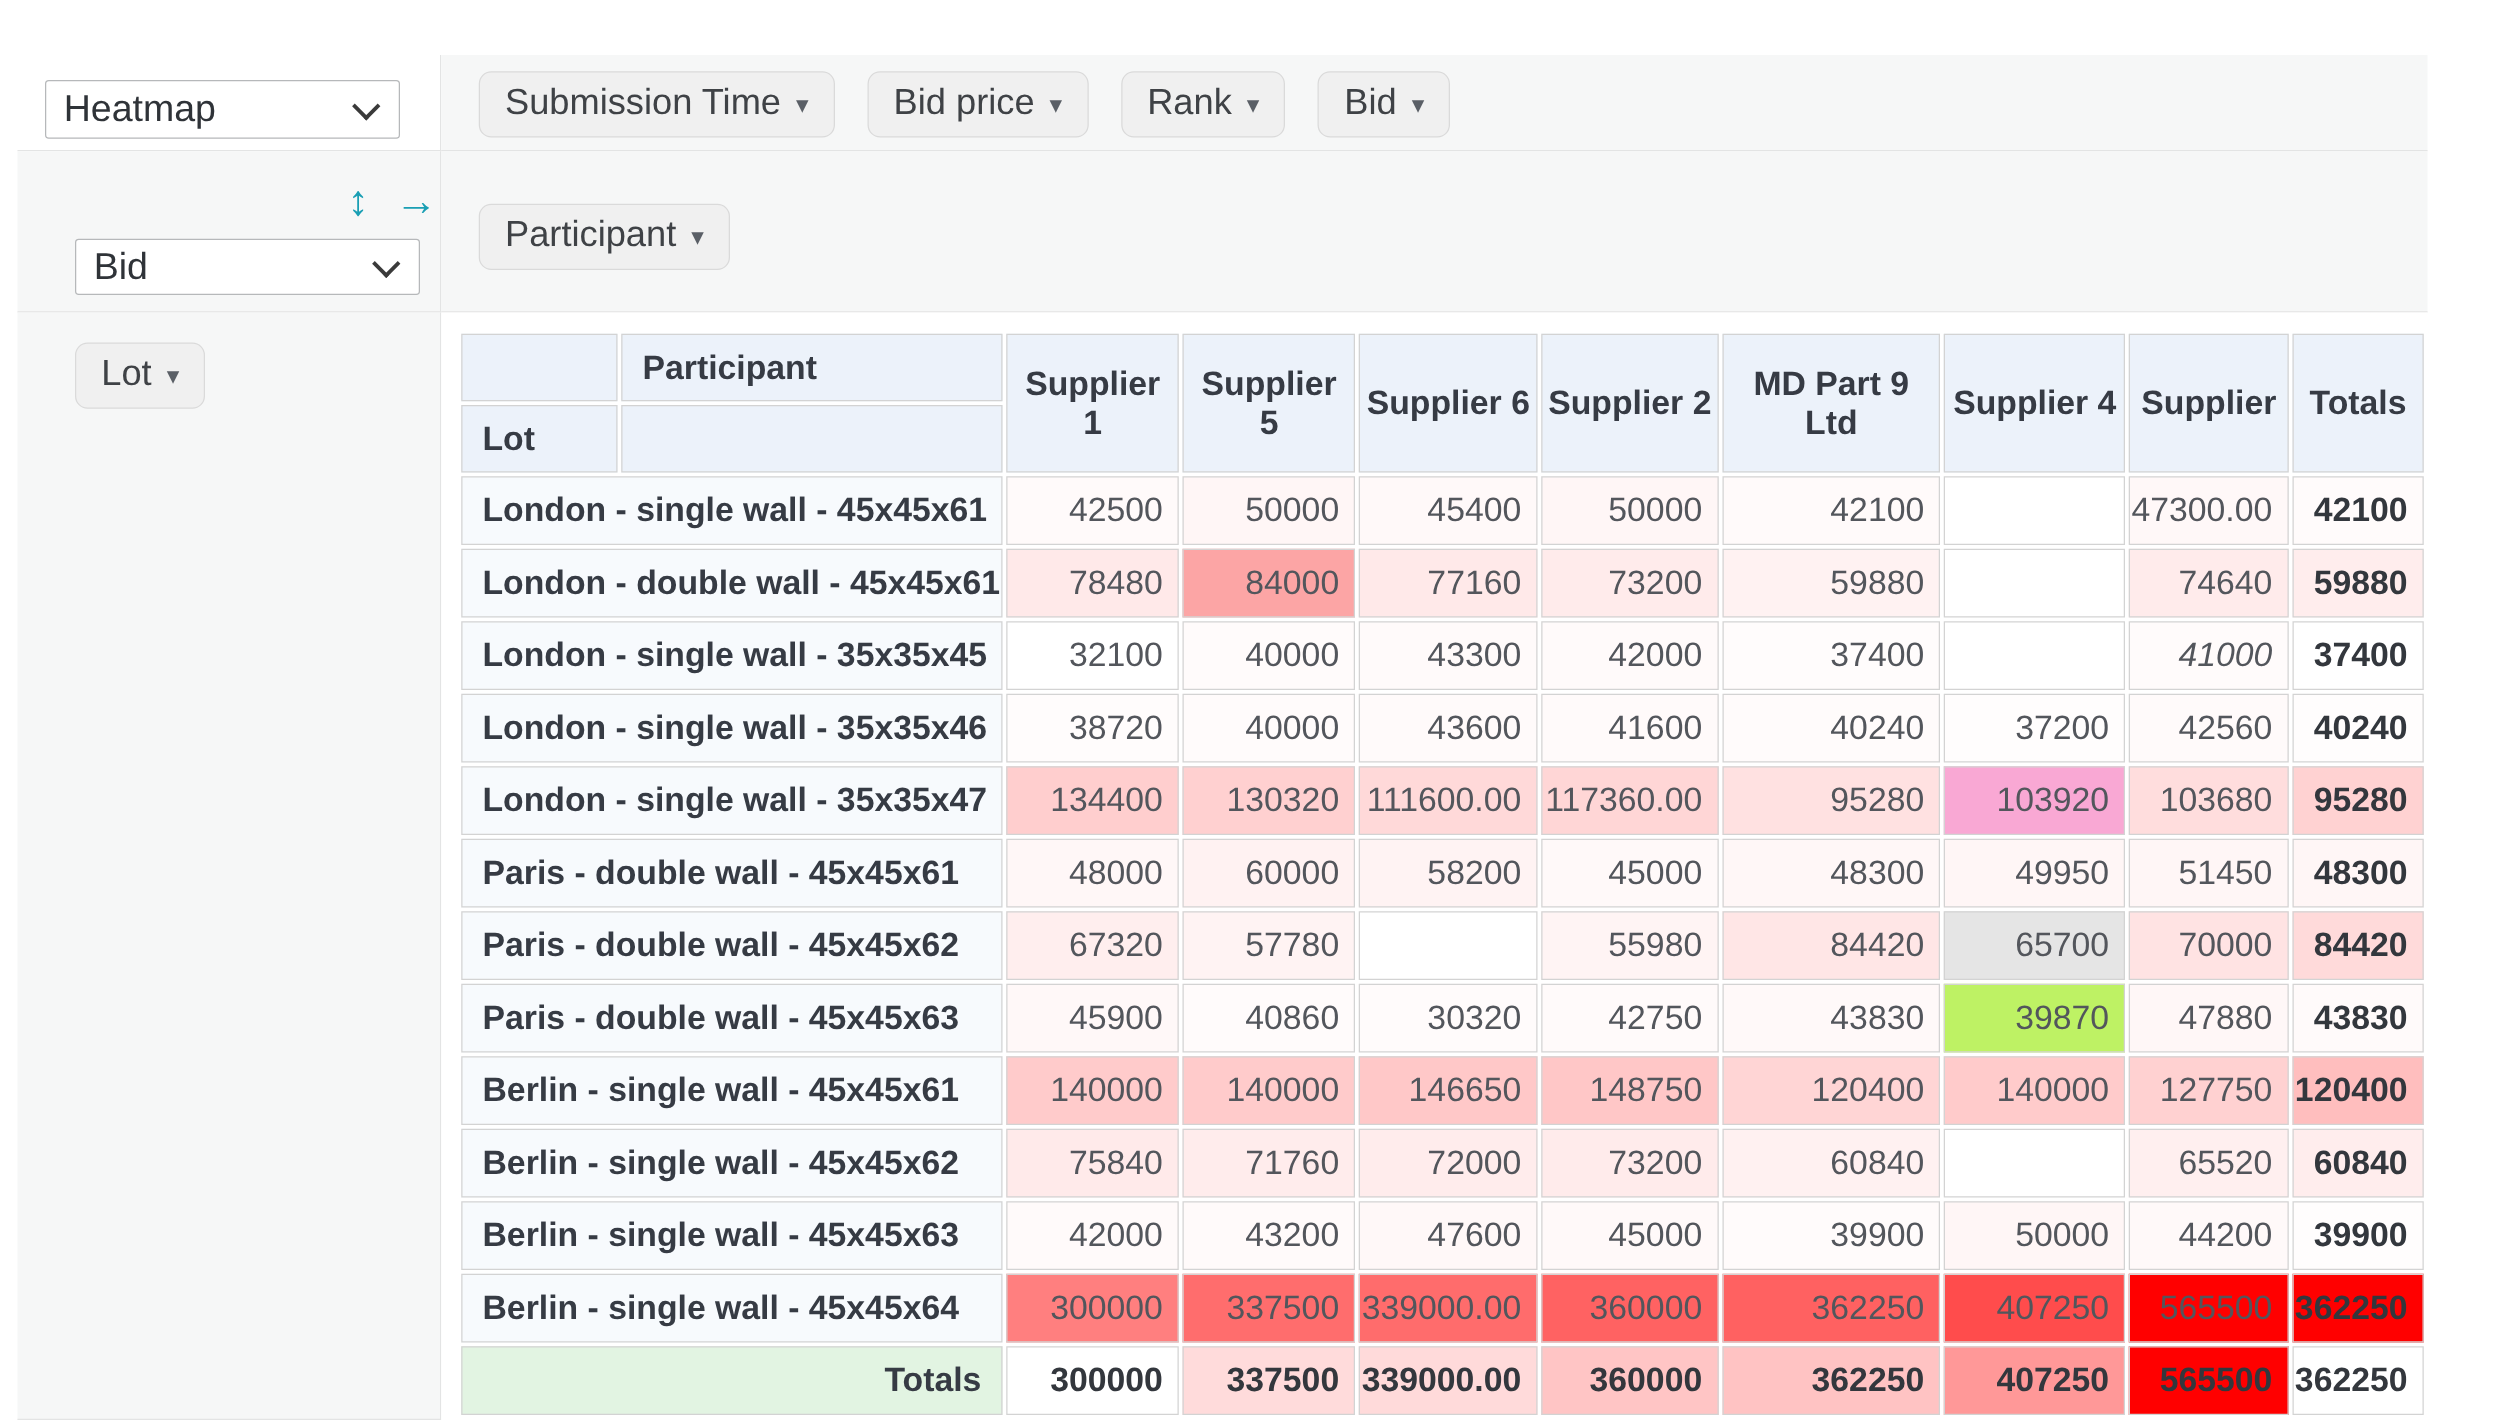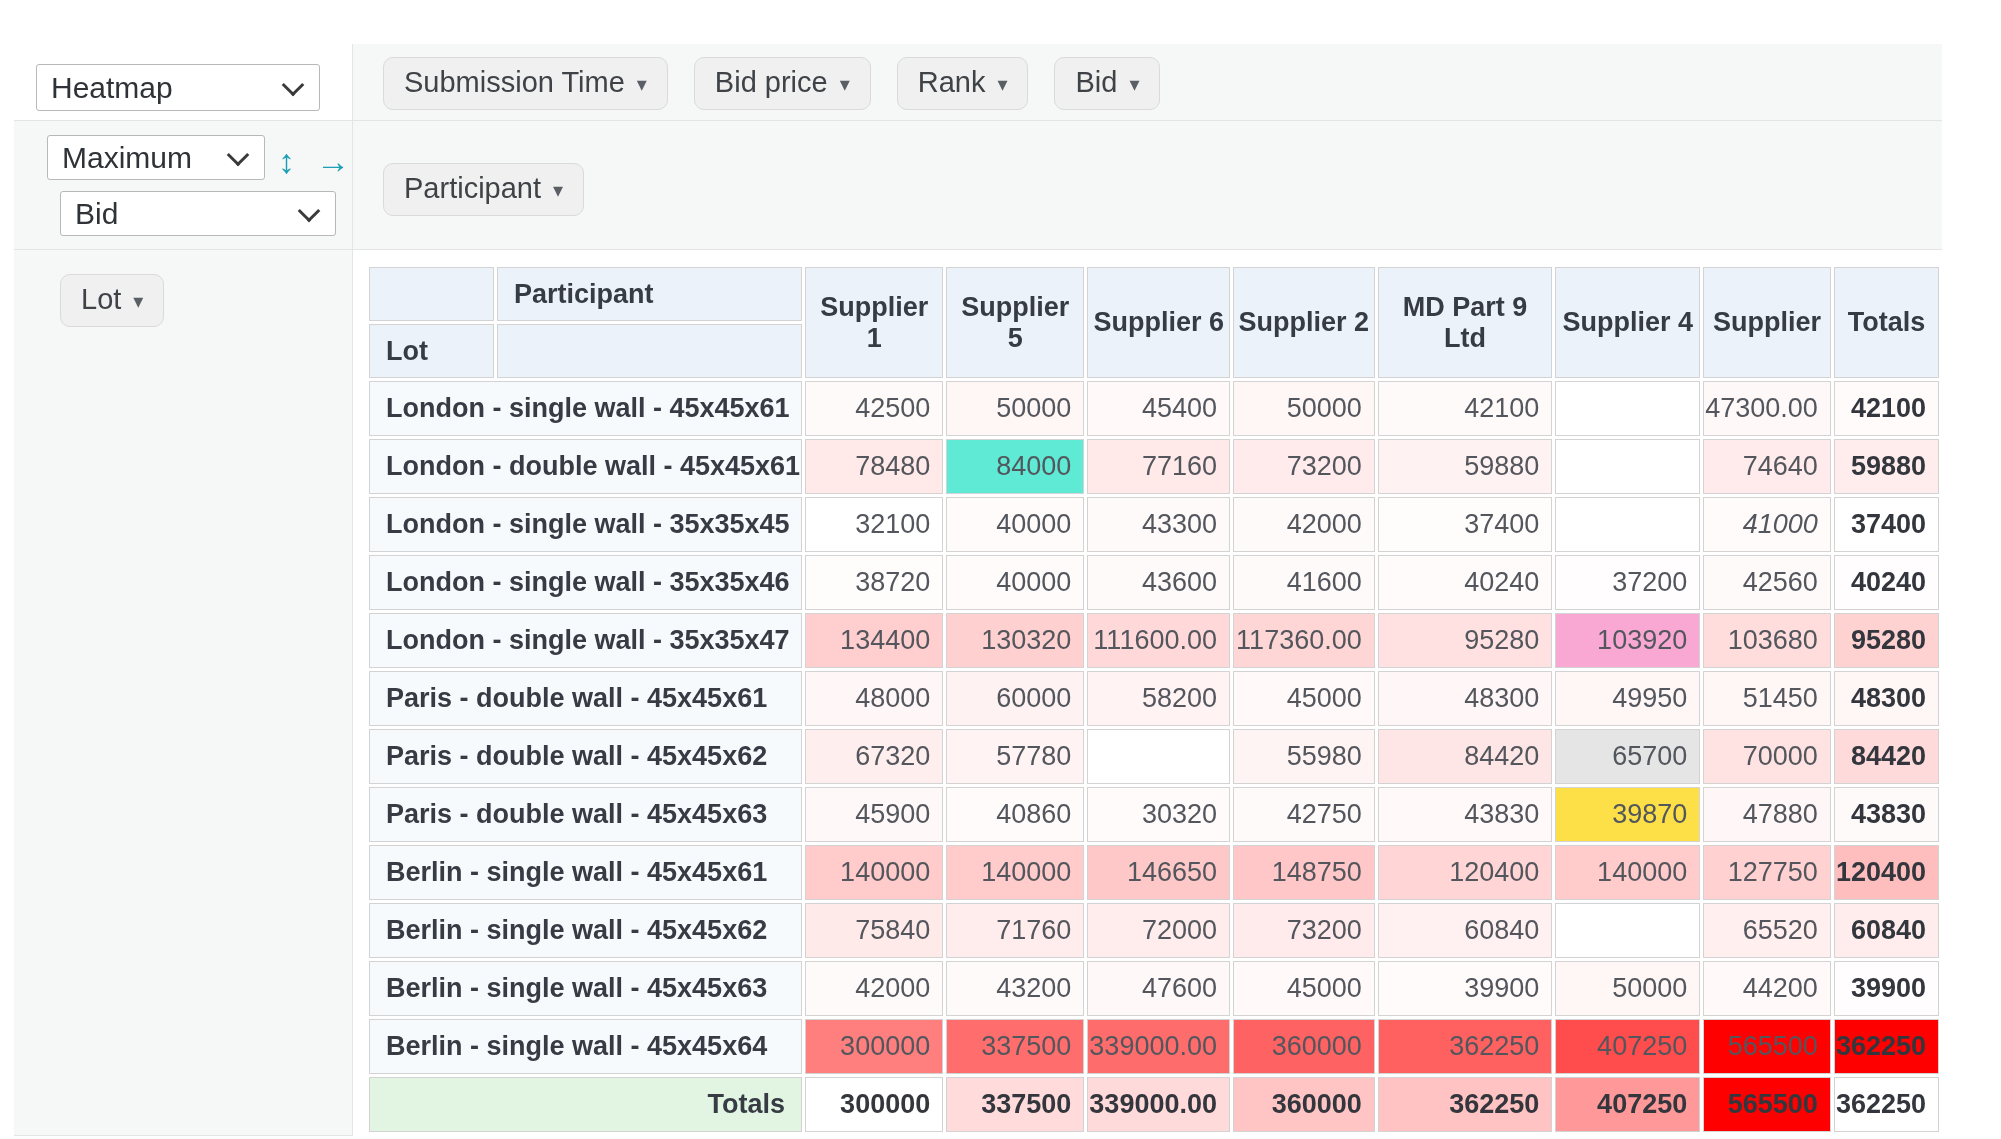--- a/index.html
+++ b/index.html
@@ -69,24 +69,20 @@
             <span class="tri">▾</span>
           </div>
           <div class="pvt-attr">
             <span>Bid</span>
             <span class="tri">▾</span>
           </div>
         </div>
     </div>
 
     <div class="ucell cell-vals">
-      <div class="pselect" style="left:33px;top:14px;width:218px;height:45px;">
-        <span>Maximum</span>
-        <span class="chev"></span>
-      </div>
       <span class="order-arrow" style="left:264px;top:23px;">↕</span>
       <span class="order-arrow" style="left:302px;top:23px;">→</span>
       <div class="pselect" style="left:46px;top:70px;width:276px;height:45px;">
         <span>Bid</span>
         <span class="chev"></span>
       </div>
     </div>
 
     <div class="ucell cell-cols">
       <div id="colAttrs" style="position:absolute;left:30px;top:42px;display:flex;gap:26px;">
@@ -147,21 +143,21 @@
                 <td class="pvt-val" style="background: rgb(255, 249, 249);">45400</td>
                 <td class="pvt-val" style="background: rgb(255, 246, 246);">50000</td>
                 <td class="pvt-val" style="background: rgb(255, 250, 250);">42100</td>
                 <td class="pvt-val" style="background: rgb(255, 255, 255);"></td>
                 <td class="pvt-val" style="background: rgb(255, 248, 248);">47300.00</td>
                 <td class="pvt-val pvt-total" style="background: rgb(255, 251, 251);">42100</td>
               </tr>
               <tr class="drow">
                 <th class="pvt-rowlabel" colspan="2">London - double wall - 45x45x61</th>
                 <td class="pvt-val" style="background: rgb(255, 233, 233);">78480</td>
-                <td class="pvt-val" style="background: #5eead4;">84000</td>
+                <td class="pvt-val" style="background: #fca5a5;">84000</td>
                 <td class="pvt-val" style="background: rgb(255, 233, 233);">77160</td>
                 <td class="pvt-val" style="background: rgb(255, 235, 235);">73200</td>
                 <td class="pvt-val" style="background: rgb(255, 242, 242);">59880</td>
                 <td class="pvt-val" style="background: rgb(255, 255, 255);"></td>
                 <td class="pvt-val" style="background: rgb(255, 235, 235);">74640</td>
                 <td class="pvt-val pvt-total" style="background: rgb(255, 237, 237);">59880</td>
               </tr>
               <tr class="drow">
                 <th class="pvt-rowlabel" colspan="2">London - single wall - 35x35x45</th>
                 <td class="pvt-val" style="background: rgb(255, 255, 255);">32100</td>
@@ -217,21 +213,21 @@
                 <td class="pvt-val" style="background: rgb(255, 227, 227);">70000</td>
                 <td class="pvt-val pvt-total" style="background: rgb(255, 218, 218);">84420</td>
               </tr>
               <tr class="drow">
                 <th class="pvt-rowlabel" colspan="2">Paris - double wall - 45x45x63</th>
                 <td class="pvt-val" style="background: rgb(255, 248, 248);">45900</td>
                 <td class="pvt-val" style="background: rgb(255, 251, 251);">40860</td>
                 <td class="pvt-val" style="background: rgb(255, 251, 251);">30320</td>
                 <td class="pvt-val" style="background: rgb(255, 250, 250);">42750</td>
                 <td class="pvt-val" style="background: rgb(255, 249, 249);">43830</td>
-                <td class="pvt-val" style="background: #fde047;">39870</td>
+                <td class="pvt-val" style="background: #bef264;">39870</td>
                 <td class="pvt-val" style="background: rgb(255, 247, 247);">47880</td>
                 <td class="pvt-val pvt-total" style="background: rgb(255, 250, 250);">43830</td>
               </tr>
               <tr class="drow">
                 <th class="pvt-rowlabel" colspan="2">Berlin - single wall - 45x45x61</th>
                 <td class="pvt-val" style="background: rgb(255, 203, 203);">140000</td>
                 <td class="pvt-val" style="background: rgb(255, 203, 203);">140000</td>
                 <td class="pvt-val" style="background: rgb(255, 200, 200);">146650</td>
                 <td class="pvt-val" style="background: rgb(255, 199, 199);">148750</td>
                 <td class="pvt-val" style="background: rgb(255, 213, 213);">120400</td>

